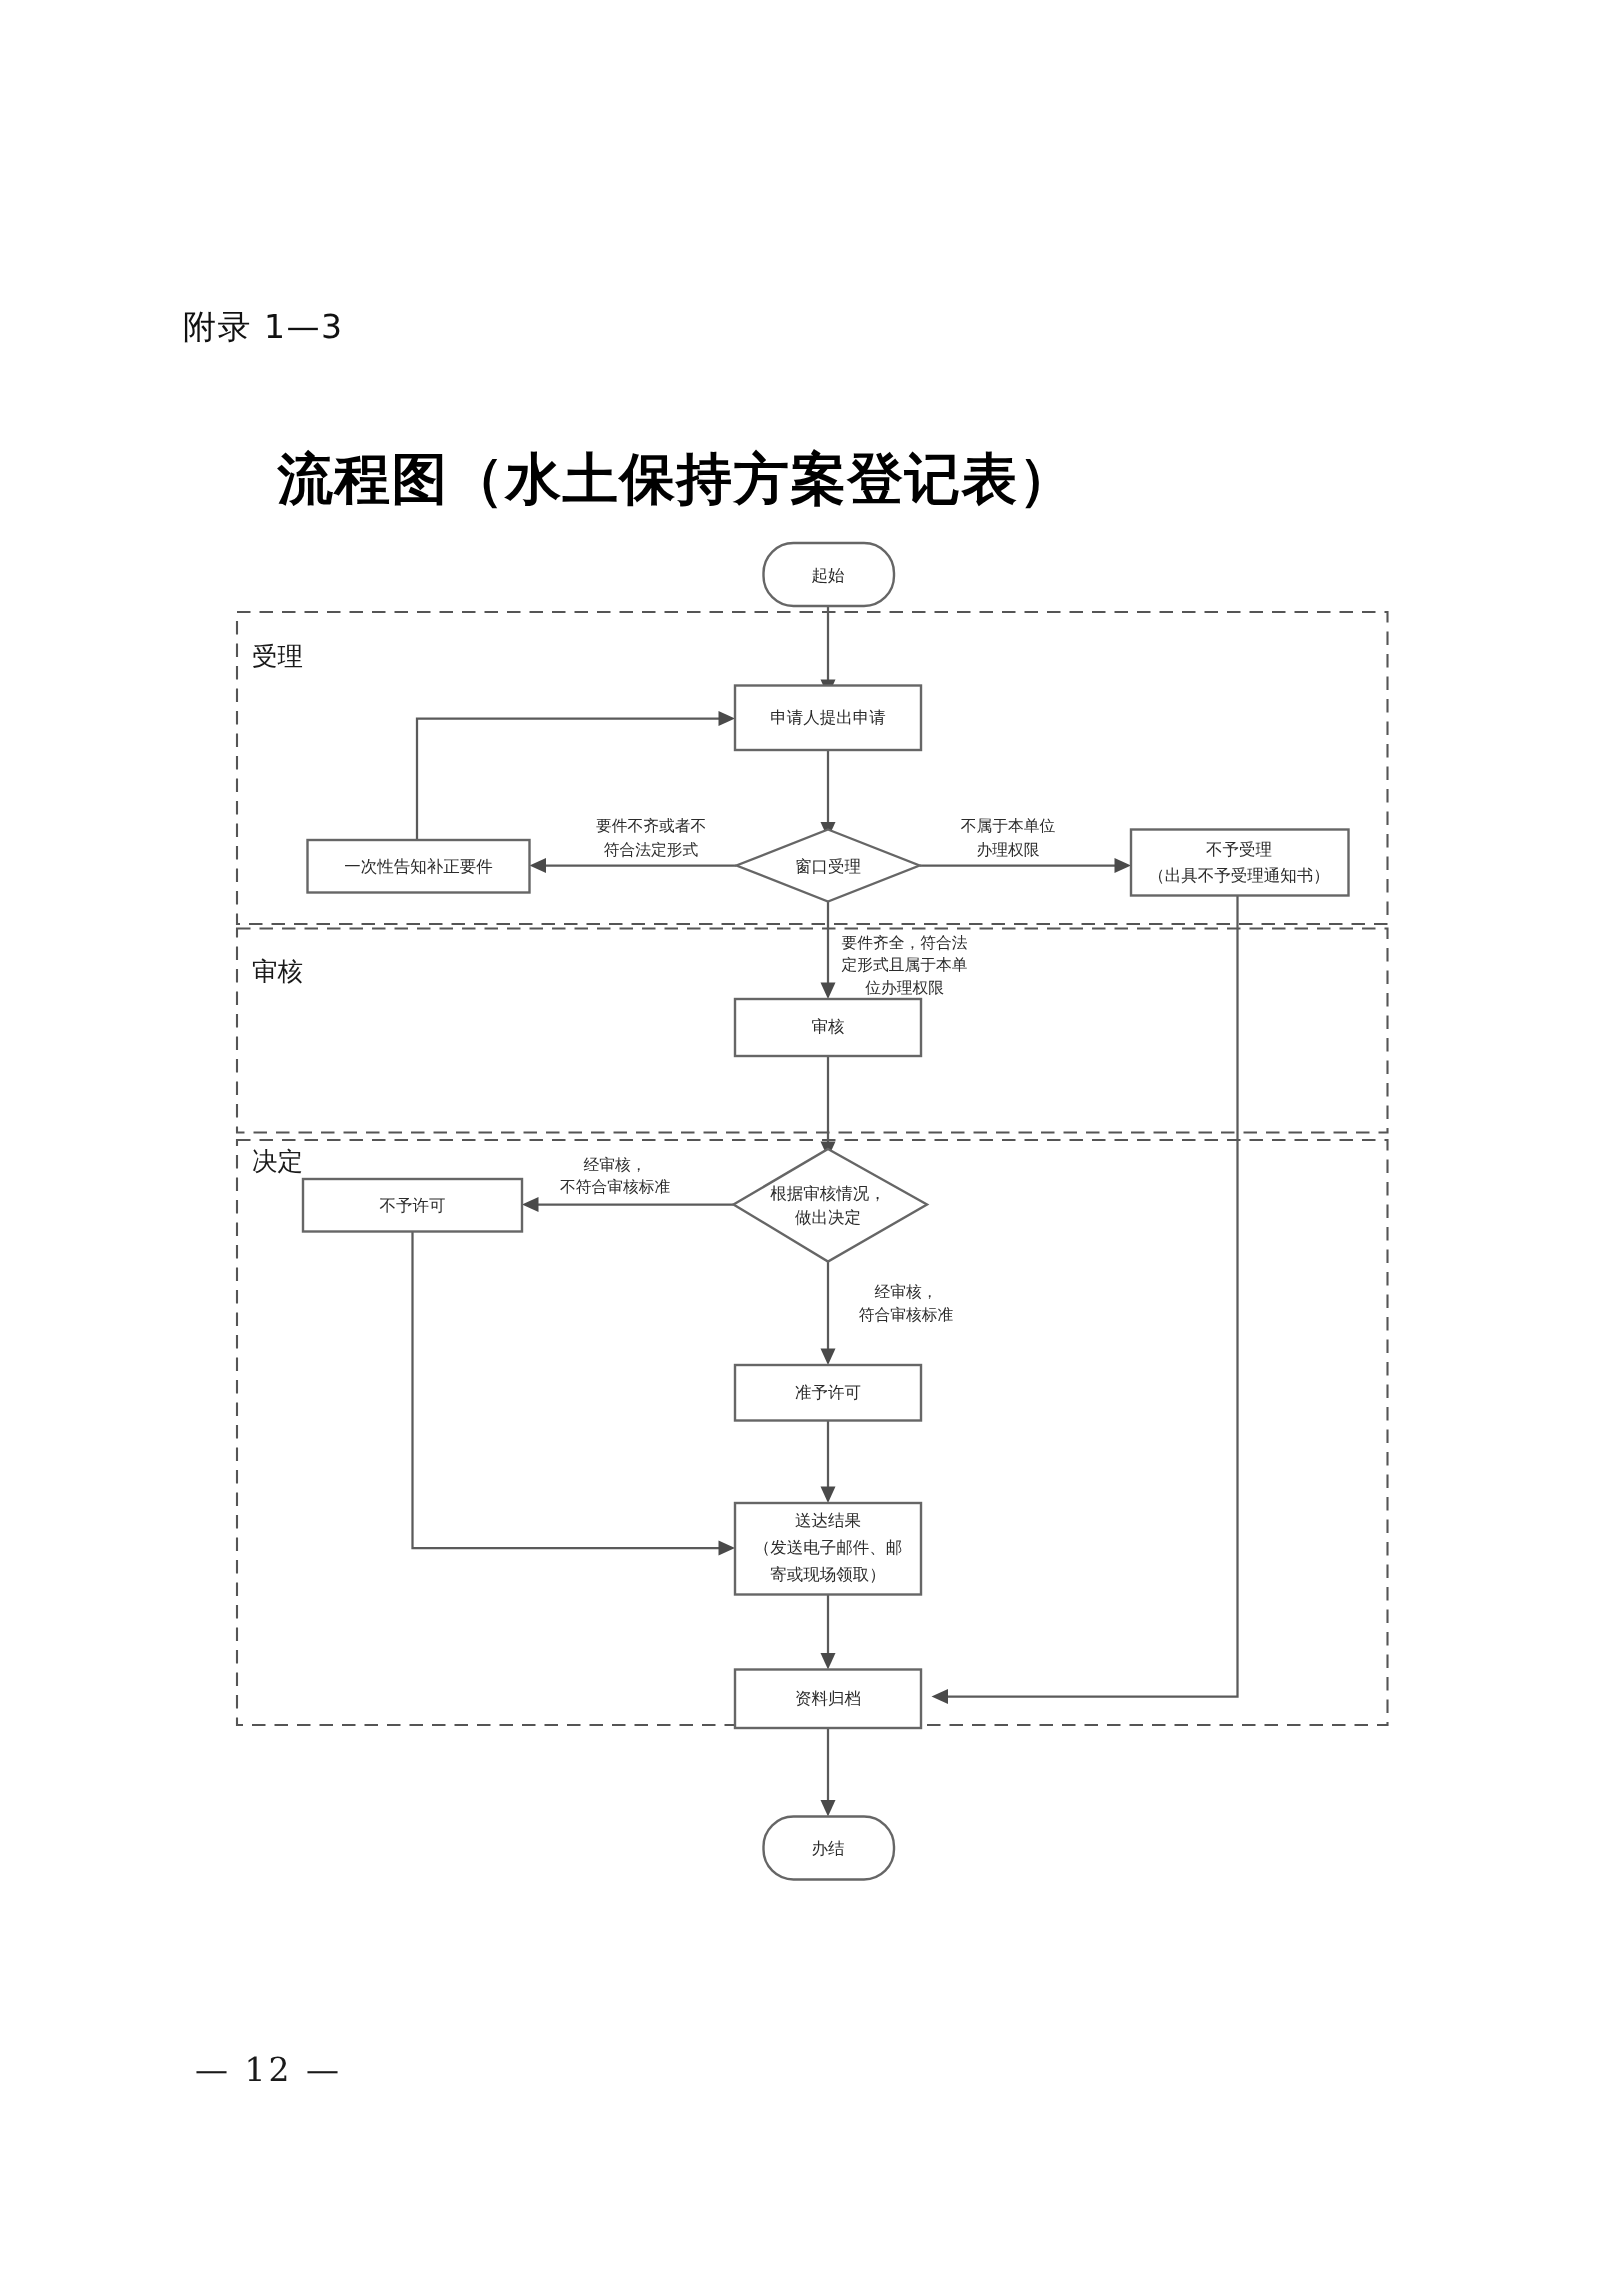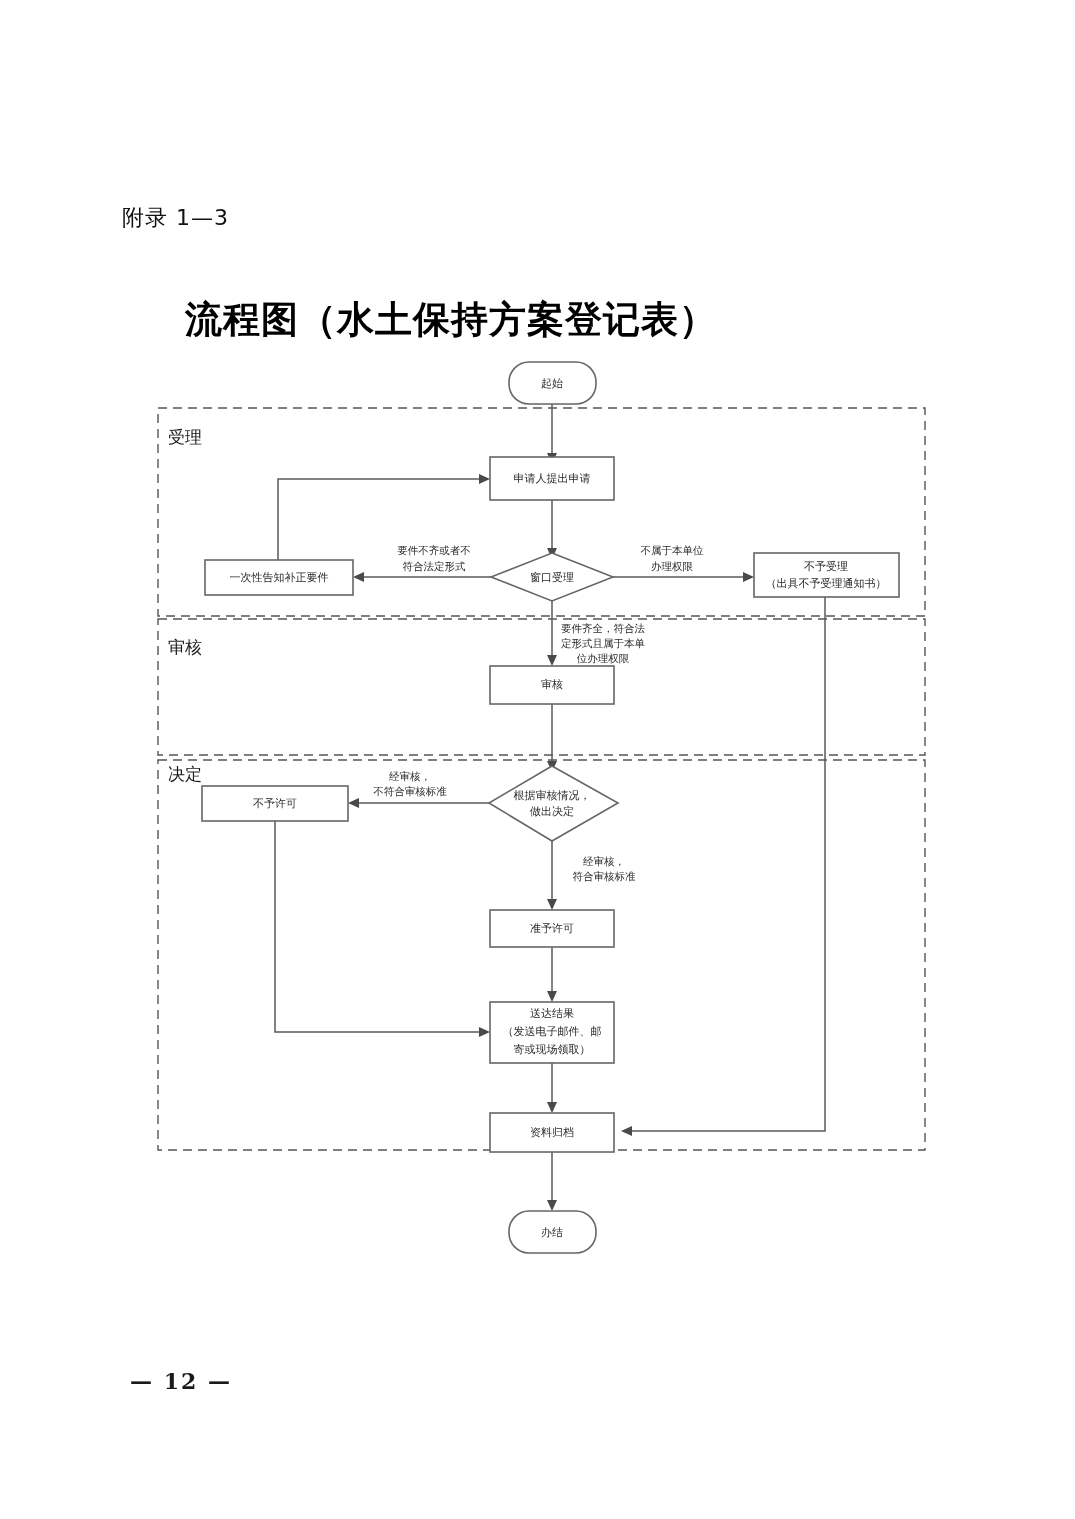--- a/index.html
+++ b/index.html
@@ -45,21 +45,20 @@
   }
   #page-footer {
     position: absolute;
     left: 130px;
     top: 1368px;
     font-family: "DejaVu Serif", "Liberation Serif", serif;
     font-size: 22px;
     color: #1a1a1a;
     letter-spacing: 2px;
     white-space: nowrap;
-    font-weight: bold;
   }
   
   #diagram {
     position: absolute;
     left: 0;
     top: 0;
     width: 1075px;
     height: 1519px;
   }
   .lane-rect {

